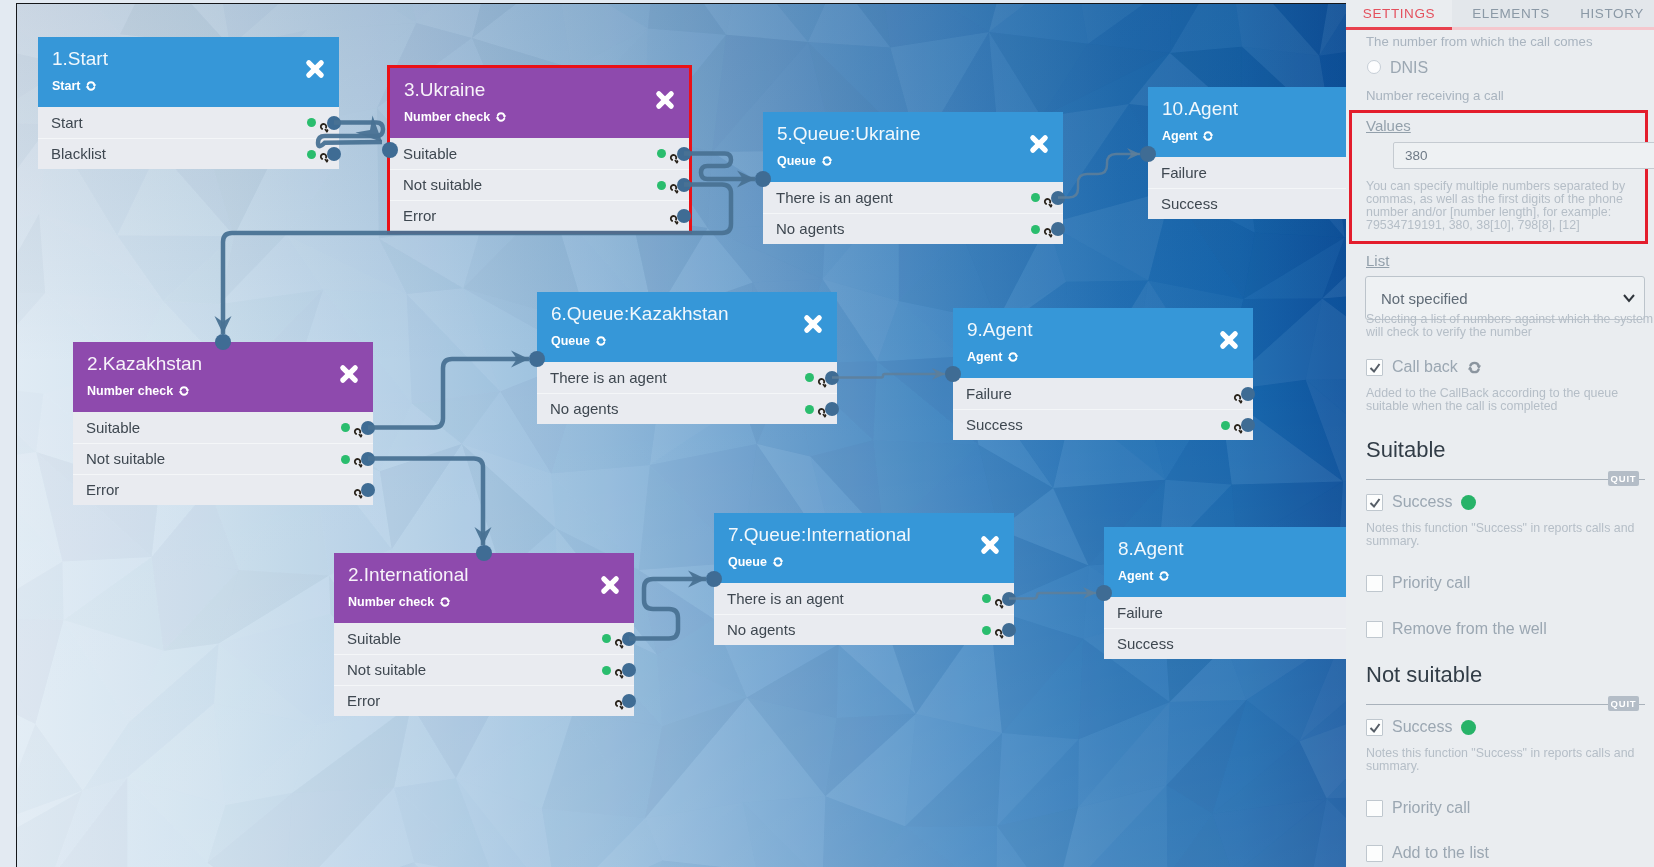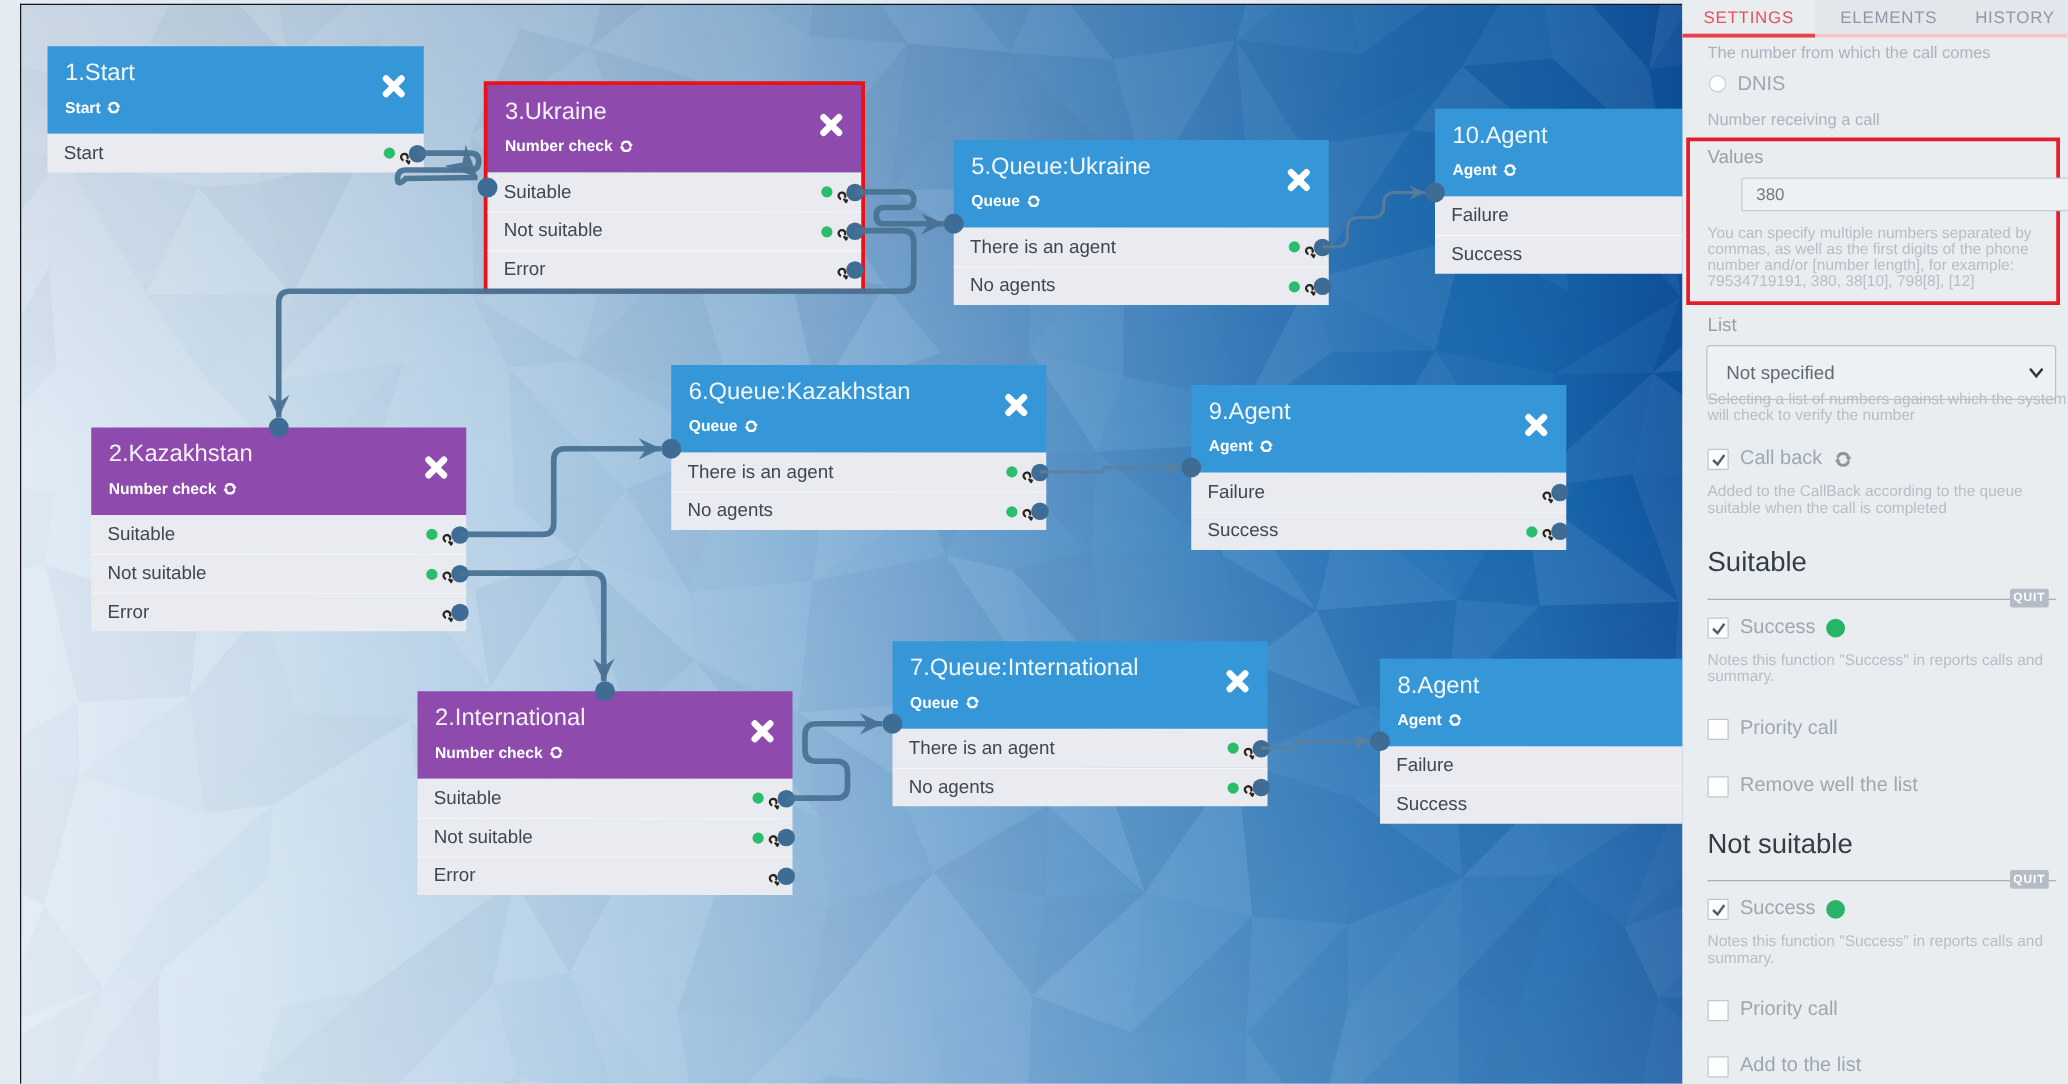--- a/index.html
+++ b/index.html
@@ -47,21 +47,21 @@
   .tab { font-size:13.5px; letter-spacing:0.6px; color:#8b99a6; display:flex; align-items:center; justify-content:center;
     height:27px; cursor:pointer; }
   .tab.active { color:#e4515e; background:#eaedf0; }
   .tab.rest { background:#e3e7eb; }
   #tab-underline { position:absolute; left:0; right:0; top:27px; height:3px; background:#f4c7cd; }
   #tab-underline::before { content:""; position:absolute; left:0; top:0; width:106px; height:3px; background:#e8414e; }
 
   .p-abs { position:absolute; }
   .p-help { font-size:12.4px; line-height:13px; color:#b5bec7; white-space:pre; }
   .p-intro { font-size:13.2px; color:#a9b4bf; }
-  .p-label { font-size:15px; color:#93a0ab; }
+  .p-label { font-size:15px; color:#93a0ab;text-decoration:underline; }
   .p-biglabel { font-size:16px; color:#9ba7b2; }
   .p-section { font-size:22px; color:#323d47; }
   .radio { width:14px; height:14px; border-radius:50%; border:1.5px solid #c6ced6; background:#fdfdfe; display:inline-block; }
   .checkbox { width:17px; height:17px; border:1px solid #bfc7ce; background:#fcfdfd; border-radius:1px;
     display:inline-block; position:relative; }
   .checkbox svg { position:absolute; left:1px; top:1px; }
   .hl-box { border:3px solid #e31d2c; }
   .input-box { background:#eef1f3; border:1px solid #c5cbd1; border-radius:2px; font-size:13.5px; color:#6e7a86;
     padding:0 0 0 11px; display:flex; align-items:center; }
   .select-box { background:#eef1f3; border:1px solid #bcc4cb; border-radius:3px; font-size:15px; color:#5f6b76;
@@ -612,20 +612,27 @@
             </svg></span>
       </div>
         <div class="node-rows">
           <div class="node-row"><span>Start</span><span class="dot-green"></span><span class="icon-key"><svg width="13" height="13" viewBox="0 0 20 20">
                 <g fill="none" stroke="#2a241c" stroke-width="2.8">
                   <path d="M 5.9,9.6 A 4.1 4.1 0 1 1 10.4,7.9"></path>
                   <path d="M 9.2,9.2 L 13.0,14.2"></path>
                   <path d="M 11.3,12.4 L 14.0,10.5"></path>
                 </g>
               </svg></span><span class="dot-out"></span></div>
+          <div class="node-row"><span>Blacklist</span><span class="dot-green"></span><span class="icon-key"><svg width="13" height="13" viewBox="0 0 20 20">
+                <g fill="none" stroke="#2a241c" stroke-width="2.8">
+                  <path d="M 5.9,9.6 A 4.1 4.1 0 1 1 10.4,7.9"></path>
+                  <path d="M 9.2,9.2 L 13.0,14.2"></path>
+                  <path d="M 11.3,12.4 L 14.0,10.5"></path>
+                </g>
+              </svg></span><span class="dot-out"></span></div>
         </div>
       </div>
       <div class="node selected" style="left: 373px; top: 64px; width: 299px;">
         <div class="node-header purple">
         <div class="node-title">3.Ukraine</div>
         <div class="node-sub">
             <span>Number check</span>
             <svg width="12" height="12" viewBox="0 0 100 100">
               <g fill="none" stroke="#ffffff" stroke-width="15">
                 <path d="M 21,41 A 30 30 0 0 1 79,41"></path>
@@ -1049,21 +1056,21 @@
     <span class="dot-green-panel" style="margin-left:0;"></span>
   </div>
   <div class="p-abs p-help" style="left:20px; top:522px;">Notes this function "Success" in reports calls and
 summary.</div>
   <div class="p-abs chk-row" style="left:20px; top:574px;">
     <span class="checkbox"></span>
     <span class="lbl">Priority call</span>
   </div>
   <div class="p-abs chk-row" style="left:20px; top:620px;">
     <span class="checkbox"></span>
-    <span class="lbl">Remove well the list</span>
+    <span class="lbl">Remove from the well</span>
   </div>
 
   <div class="p-abs p-section" style="left:20px; top:662px;">Not suitable</div>
   <div class="rule" style="left:20px; top:704px; width:279px;"></div>
   <div class="quit-btn" style="left:262px; top:696px;">QUIT</div>
   <div class="p-abs chk-row" style="left:20px; top:718px;">
     <span class="checkbox">
         <svg width="14" height="14" viewBox="0 0 14 14">
           <polyline points="2.5,7 6,10.5 11.5,3" fill="none" stroke="#555d66" stroke-width="2"></polyline>
         </svg>

